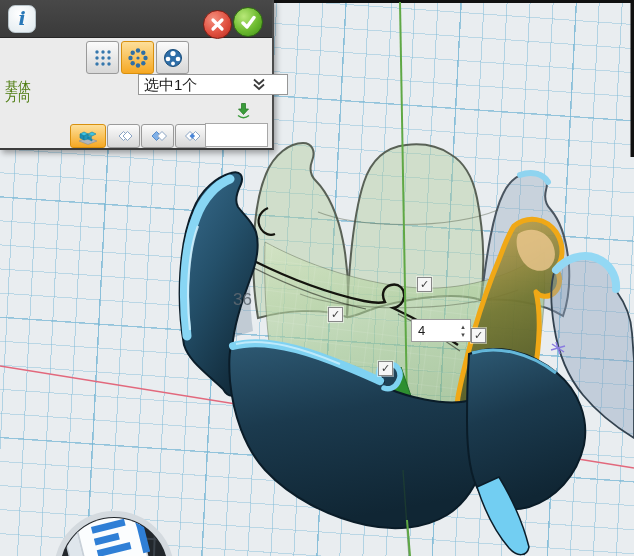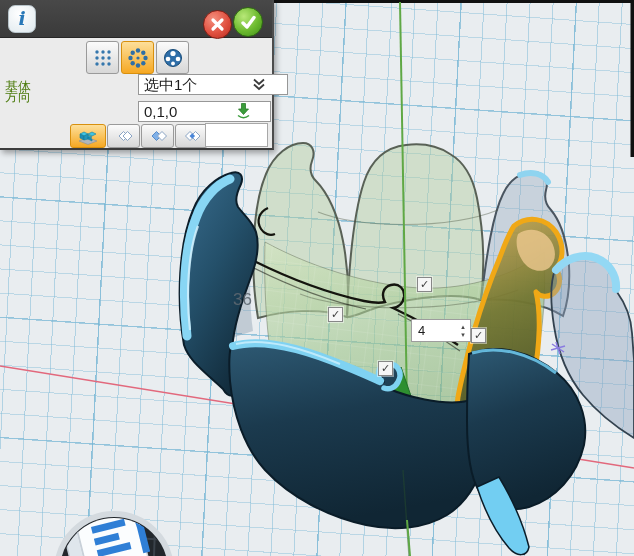--- a/index.html
+++ b/index.html
@@ -252,21 +252,20 @@
     <div class="flabel lbl-base">基体</div>
     <div class="ffield f-base">选中1个</div>
     <div class="chev">
       <svg width="14" height="14" viewBox="0 0 14 14">
         <polyline points="2,2.5 7,7 12,2.5" fill="none" stroke="#3c3c3c" stroke-width="1.8"></polyline>
         <polyline points="2,7.5 7,12 12,7.5" fill="none" stroke="#3c3c3c" stroke-width="1.8"></polyline>
       </svg>
     </div>
 
     <div class="flabel lbl-dir">方向</div>
-    <div class="ffield f-dir">0,1,0</div>
     <div class="pickdir">
       <svg width="17" height="17" viewBox="0 0 17 17">
         <path d="M6.5,1.5 h4 v5.5 h3 l-5,5.5 l-5,-5.5 h3 z" fill="#3a9c3a" stroke="#2a7c2a" stroke-width="0.8"></path>
         <path d="M3,13.5 q5.5,4.5 11,0" stroke="#3a9c3a" stroke-width="1.5" fill="none"></path>
       </svg>
     </div>
 
     <div class="botrow">
       <div class="obtn first active">
         <svg width="22" height="18" viewBox="0 0 22 18">

